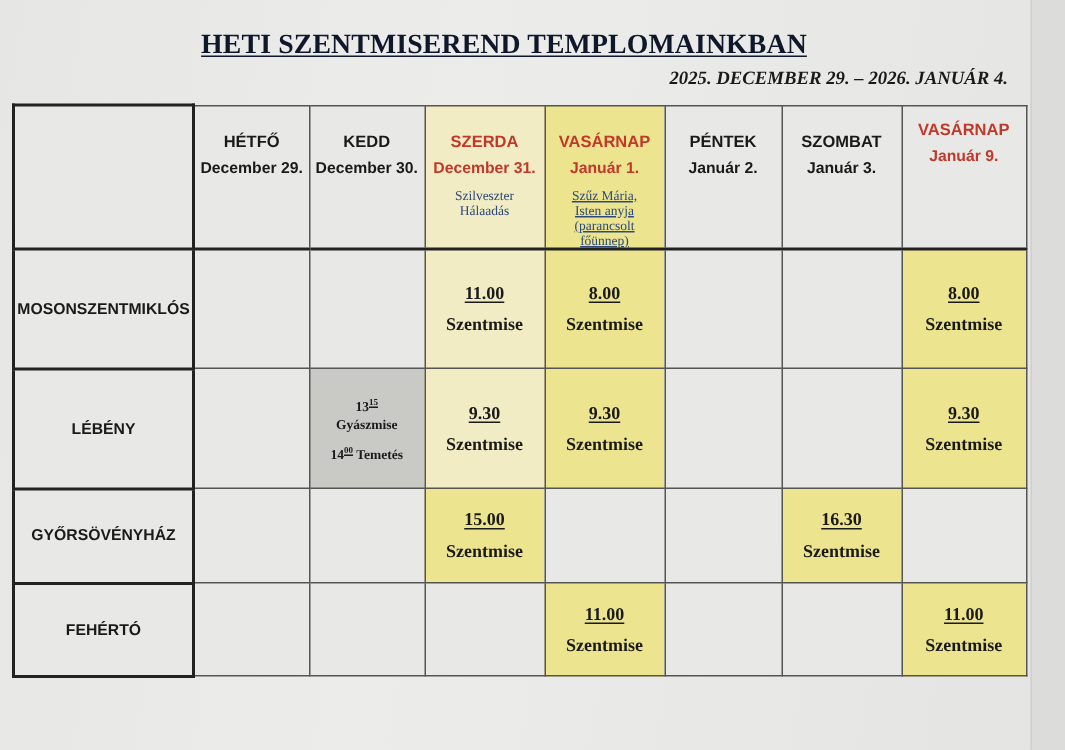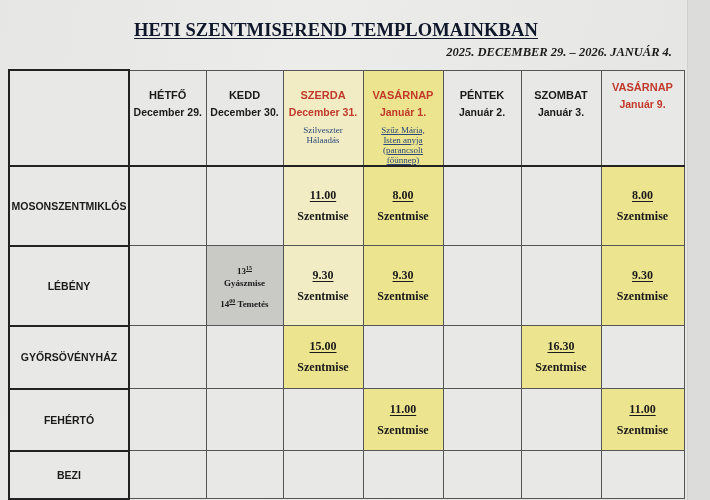--- a/index.html
+++ b/index.html
@@ -169,24 +169,14 @@
           <span class="mass">Szentmise</span>
         </td>
     <td></td>
     <td></td>
     <td class="hl">
           <span class="time">11.00</span>
           <span class="mass">Szentmise</span>
         </td>
   </tr>
 
-  <tr style="height:48px">
-    <td class="place">BEZI</td>
-    <td></td>
-    <td></td>
-    <td></td>
-    <td></td>
-    <td></td>
-    <td></td>
-    <td></td>
-  </tr>
 </tbody>
   </table>
 
 </body></html>

